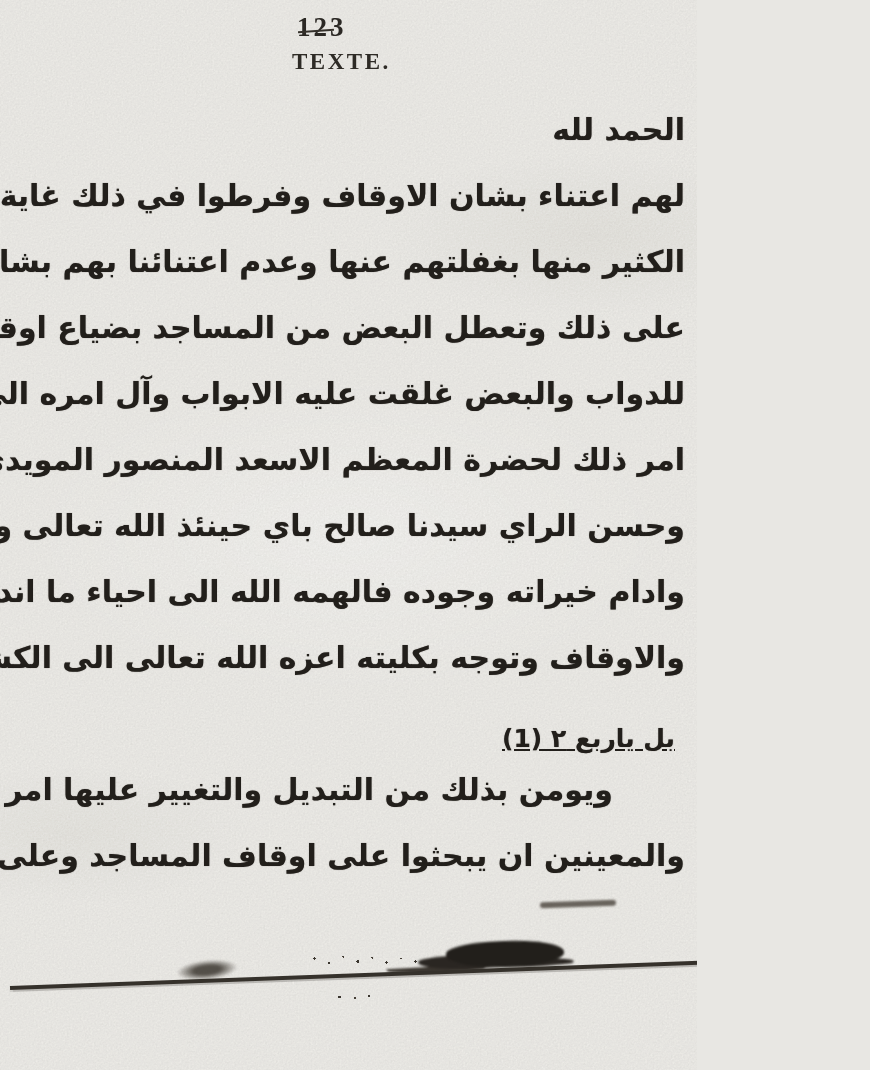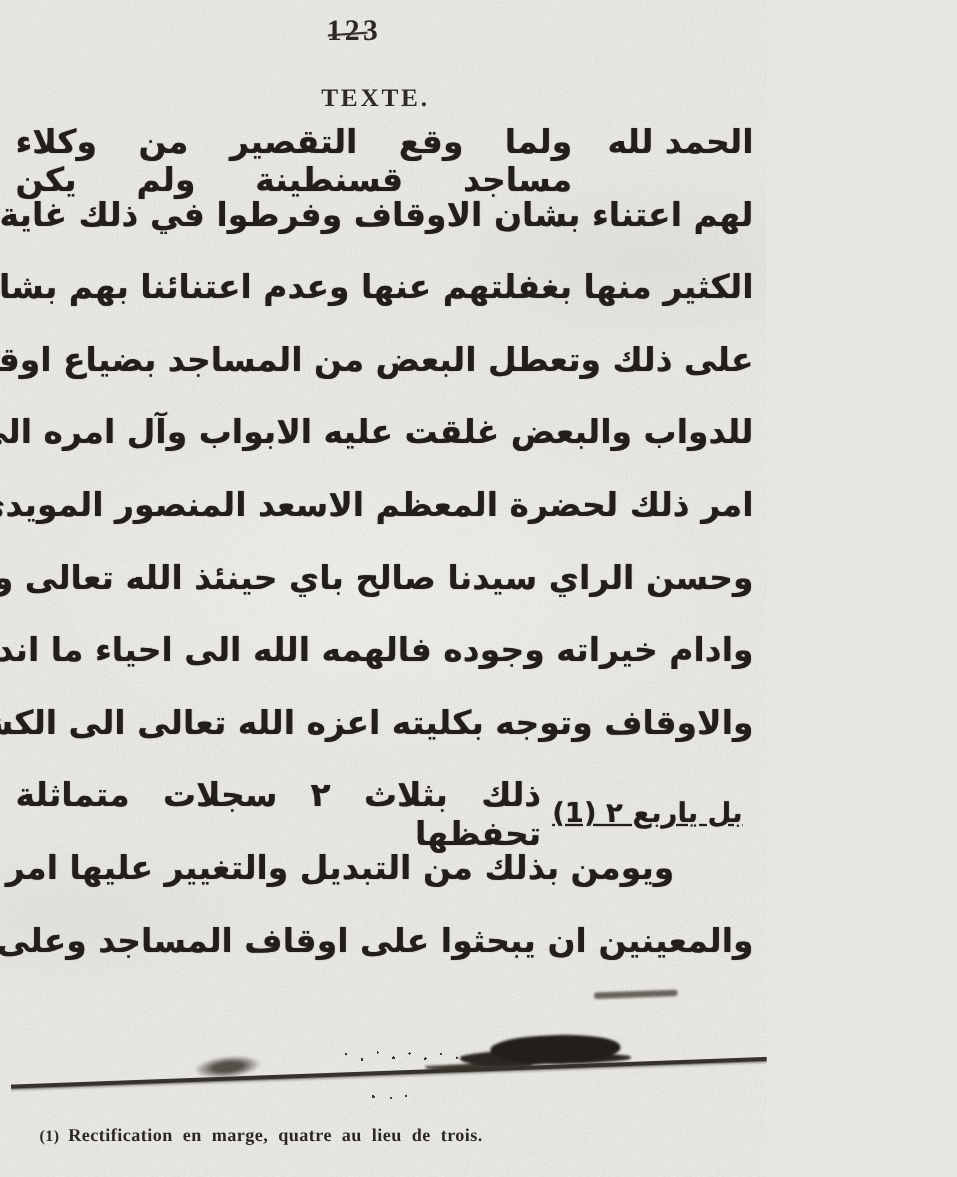--- a/index.html
+++ b/index.html
@@ -16,21 +16,21 @@
   .page-number{
     position:absolute;top:12px;left:297px;
     font:700 27px "Liberation Serif",serif;letter-spacing:3px;color:#2b2824;
     filter:blur(.3px);
   }
   .page-number-strike{
     position:absolute;top:30px;left:298px;width:36px;height:2.4px;
     background:#35312b;transform:rotate(-4deg);filter:blur(.3px);
   }
   .page-heading{
-    position:absolute;top:76px;left:292px;
+    position:absolute;top:49px;left:292px;
     font:700 23px "Liberation Serif",serif;letter-spacing:2.5px;color:#2e2b26;
     filter:blur(.3px);
   }
   .arabic-text-block{
     position:absolute;top:112px;left:8px;right:6px;
     direction:rtl;
     filter:blur(.35px) contrast(1.04);
   }
   .line{
     height:66px;line-height:64px;
@@ -110,43 +110,38 @@
   </svg>
 
   <div class="page-number">123</div>
   <div class="page-number-strike"></div>
 
   <div class="page-heading">TEXTE.</div>
 
   <div class="arabic-text-block" id="text-block">
       <div class="line flex">
         <span class="lead">الحمد لله</span>
-        <span class="stretch">ولما وقع التقصير من وكلاء مساجد قسنطينة ولم يكن</span>
       </div>
       <div class="line">لهم اعتناء بشان الاوقاف وفرطوا في ذلك غاية التفريط وضاع</div>
       <div class="line">الكثير منها بغفلتهم عنها وعدم اعتنائنا بهم بشانها ولم يبحثوا</div>
       <div class="line">على ذلك وتعطل البعض من المساجد بضياع اوقافها التي مبنى</div>
       <div class="line">للدواب والبعض غلقت عليه الابواب وآل امره الى الخراب وبلغ</div>
       <div class="line">امر ذلك لحضرة المعظم الاسعد المنصور المويدي الآراء السديد</div>
       <div class="line">وحسن الراي سيدنا صالح باي حينئذ الله تعالى وابقى وجوده</div>
       <div class="line">وادام خيراته وجوده فالهمه الله الى احياء ما اندرس من المساجد</div>
       <div class="line">والاوقاف وتوجه بكليته اعزه الله تعالى الى الكشف عن ذلك</div>
       <div class="line flex">
         <span class="margin-note" dir="ltr">(1) بل ياربع ٢</span>
-        <span class="stretch">ذلك بثلاث ٢ سجلات متماثلة تحفظها</span>
       </div>
       <div class="line indent">ويومن بذلك من التبديل والتغيير عليها امر حينئذ فضائله</div>
       <div class="line">والمعينين ان يبحثوا على اوقاف المساجد وعلى المساجد التي</div>
     </div>
 
   <div class="smudge smudge-dash"></div>
   <div class="smudge smudge-heavy"></div>
   <div class="smudge smudge-spatter"></div>
   <div class="smudge smudge-left"></div>
   <div class="smudge smudge-below-rule"></div>
 
   <div class="footnote-separator"></div>
 
-  <div class="footnote">
-    <span class="footnote-marker">(1)</span><span>Rectification en marge, quatre au lieu de trois.</span>
-  </div>
 
 </div>
 
 </body></html>

